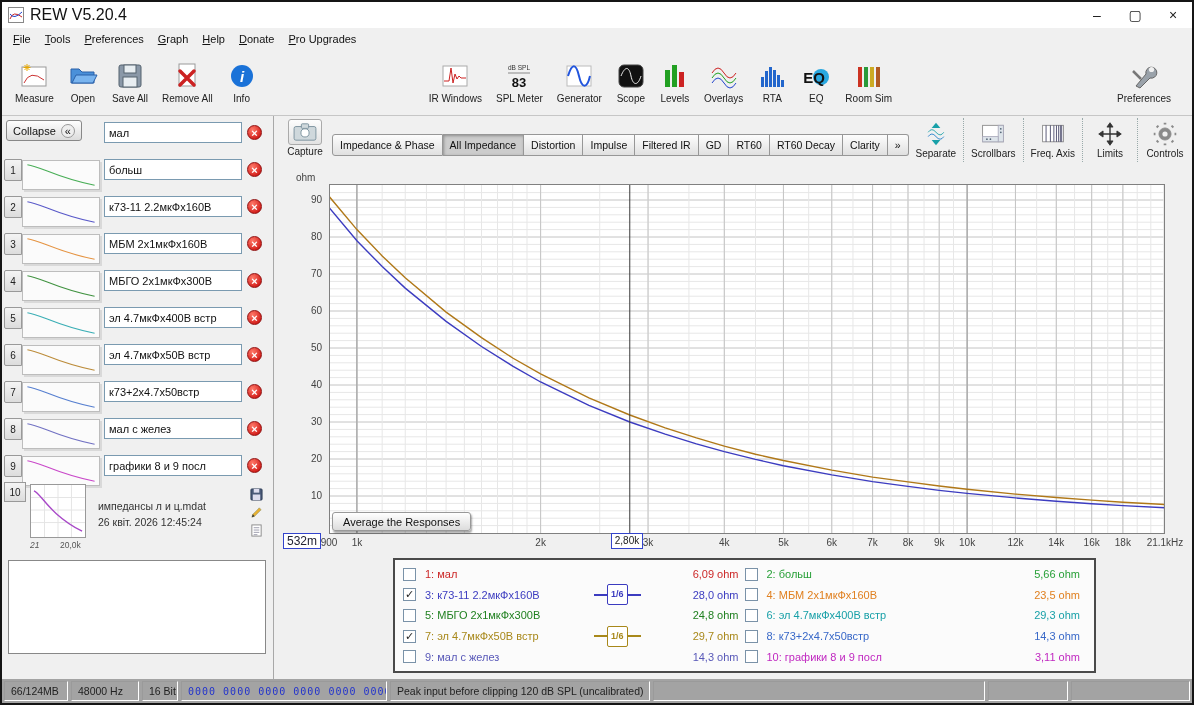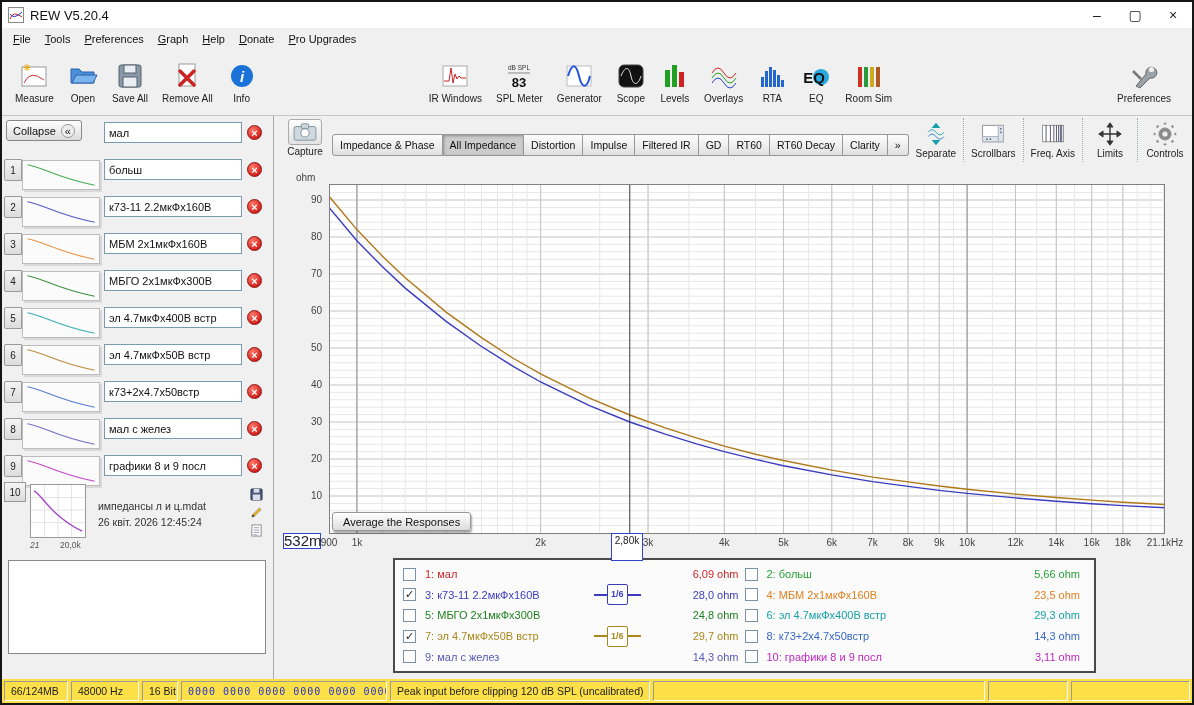--- a/index.html
+++ b/index.html
@@ -2,21 +2,21 @@
 <html><head>
 <meta charset="utf-8">
 <style>
   *{margin:0;padding:0;box-sizing:border-box;font-family:"Liberation Sans",sans-serif;}
   html,body{width:1194px;height:705px;background:#fff;}
   .window{position:relative;width:1194px;height:705px;background:#f0f0f0;border:2px solid #151515;overflow:hidden;}
 
   
   .titlebar{position:absolute;left:0;top:0;right:0;height:26px;background:#fff;display:flex;align-items:center;padding-left:6px;gap:6px;}
   .app-icon svg{width:16px;height:16px;display:block;}
-  .title{font-size:13px;color:#111;}
+  .title{font-size:16px;color:#111;}
   .win-controls{margin-left:auto;display:flex;height:100%;}
   .win-btn{width:38px;display:flex;align-items:center;justify-content:center;font-size:14px;color:#222;cursor:default;}
 
   
   .menubar{position:absolute;left:0;top:26px;right:0;height:22px;display:flex;align-items:center;padding-left:4px;font-size:11px;color:#111;}
   .menu-item{padding:3px 7px;}
 
   
   .toolbar{position:absolute;left:0;top:48px;right:0;height:66px;border-bottom:1px solid #c6c6c6;display:flex;align-items:center;}
   .tb-group{display:flex;align-items:center;}
@@ -64,37 +64,37 @@
   .gbuttons{position:absolute;right:4px;top:2px;display:flex;align-items:center;}
   .gbtn{display:flex;flex-direction:column;align-items:center;min-width:46px;font-size:10px;color:#222;gap:1px;padding:0 3px;}
   .gbtn svg{width:26px;height:26px;display:block;}
 
   
   .ohm-label{position:absolute;left:22px;top:56px;font-size:10px;color:#444;}
   #plot{position:absolute;left:55px;top:68px;width:836px;height:350px;background:#fff;}
   #plot svg{display:block;}
   .ylab{position:absolute;width:34px;text-align:right;font-size:10px;color:#444;left:14px;}
   .xlab{position:absolute;width:44px;text-align:center;font-size:10px;color:#444;top:421px;}
-  .left-readout{position:absolute;left:9px;top:417px;width:38px;height:16px;border:1px solid #3344cc;color:#223;font-size:15px;text-align:center;background:#fff;line-height:14px;}
-  .cursor-readout{position:absolute;top:417px;height:28px;border:1px solid #3344cc;background:#fff;font-size:10px;padding:0 3px;color:#222;line-height:14px;z-index:3;}
+  .left-readout{position:absolute;left:9px;top:417px;width:38px;height:16px;border:1px solid #3344cc;color:#223;font-size:12px;text-align:center;background:#fff;line-height:14px;}
+  .cursor-readout{position:absolute;top:417px;height:16px;border:1px solid #3344cc;background:#fff;font-size:10px;padding:0 3px;color:#222;line-height:14px;z-index:3;}
   .avg-btn{position:absolute;left:58px;top:396px;height:19px;padding:0 10px;font-size:11px;border:1px solid #999;border-radius:3px;background:linear-gradient(#ffffff,#dcdcdc);box-shadow:1px 2px 2px rgba(0,0,0,.35);color:#111;z-index:2;}
 
   
   .legend{position:absolute;left:119px;top:442px;width:703px;height:115px;border:2px solid #4a4a4a;background:#fbfbfb;display:flex;padding:4px 8px;z-index:2;}
   .lcol{width:50%;display:flex;flex-direction:column;justify-content:space-around;}
   .lrow{display:flex;align-items:center;height:20px;position:relative;font-size:11px;}
   .lcheck{width:13px;height:13px;border:1px solid #7a92a8;background:#fff;margin-right:9px;font-size:11px;line-height:11px;text-align:center;color:#222;flex:none;}
   .llabel{white-space:nowrap;}
   .lvalue{position:absolute;right:6px;width:80px;text-align:right;}
   .lsmooth{position:absolute;right:104px;display:flex;align-items:center;font-size:9px;font-weight:bold;}
   .lsmooth .sline{width:13px;height:0;border-top:2px solid currentColor;}
   .lsmooth .sbox{border:1.5px solid currentColor;padding:4px 3px;border-radius:2px;background:#fff;line-height:11px;}
 
   
-  .statusbar{position:absolute;left:0;right:0;bottom:0;height:24px;background:#fde047;display:flex;align-items:stretch;padding:2px 2px;gap:3px;}
+  .statusbar{position:absolute;left:0;right:0;bottom:0;height:24px;background:#a3a3a3;display:flex;align-items:stretch;padding:2px 2px;gap:3px;}
   .scell{border:1px solid;border-color:#9a9a9a #ffffff #ffffff #9a9a9a;font-size:10.5px;display:flex;align-items:center;padding:0 6px;color:#222;white-space:nowrap;overflow:hidden;}
   .scell.digits{font-family:"DejaVu Sans Mono",monospace;color:#2233cc;font-size:10px;letter-spacing:1px;}
 </style>
 </head>
 <body>
 
 <div class="window">
 
   <div class="titlebar">
     <span class="app-icon">

